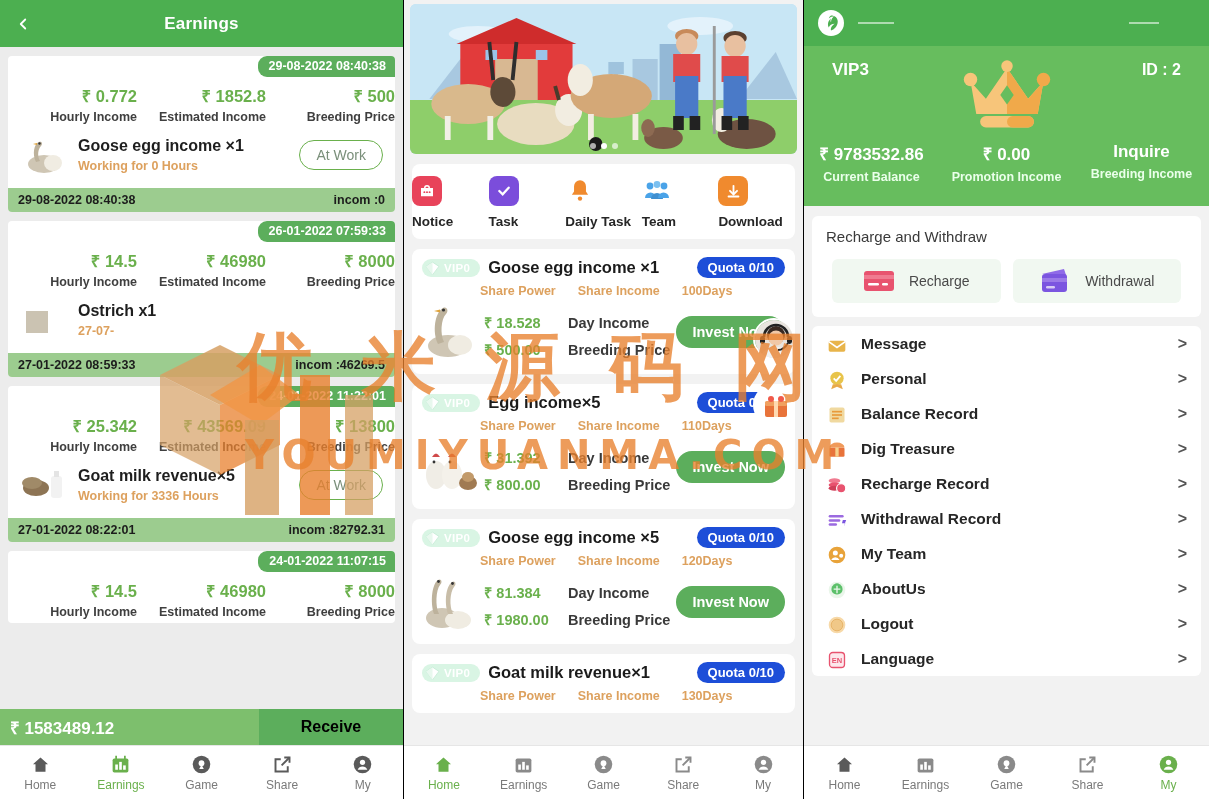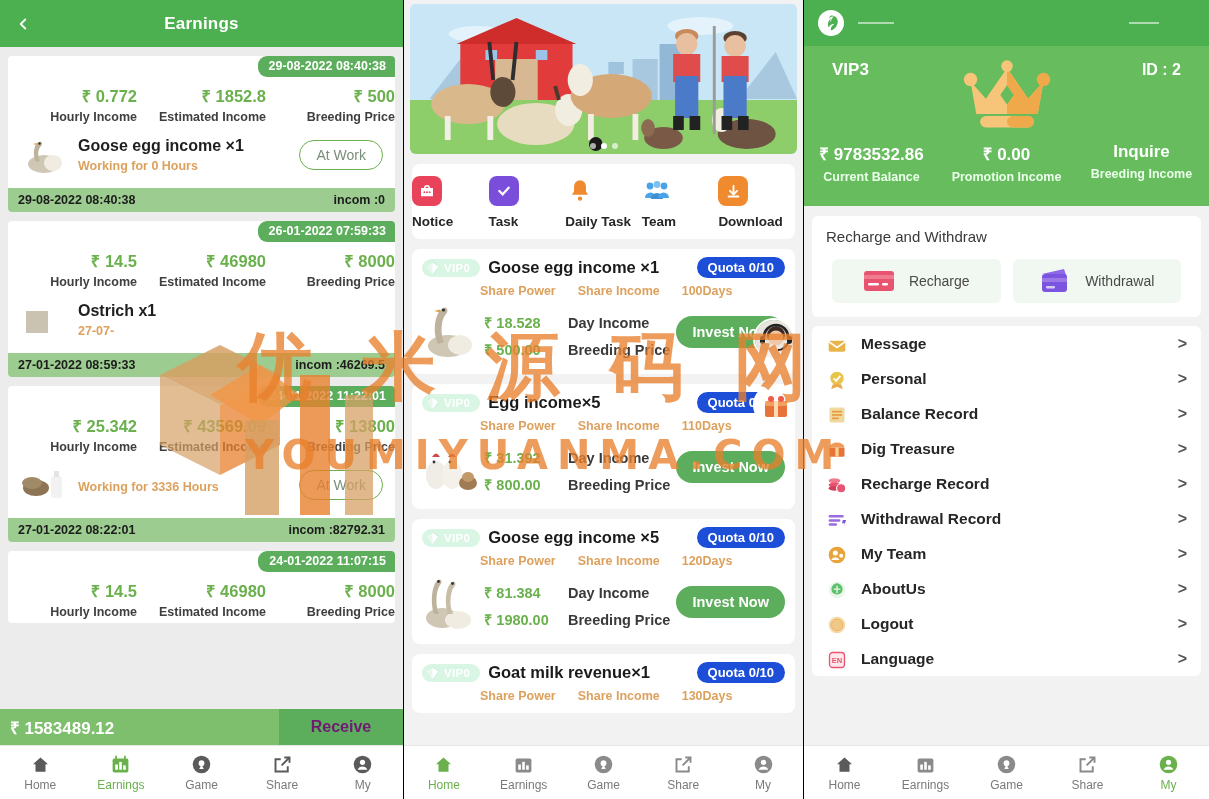--- a/index.html
+++ b/index.html
@@ -50,21 +50,21 @@
     padding:5px 10px; font-size:12.5px; font-weight:bold; color:#1c1c1c;
     border-radius:0 0 4px 4px;
   }
 
   .lp-total {
     position:absolute; left:0; right:0; bottom:54px; height:36px;
     background:#7dbf6d; display:flex; align-items:center;
   }
   .lp-total-amt { flex:1; padding-left:10px; color:#fff; font-size:17px; font-weight:bold; }
   .lp-total-btn {
-    width:124px; height:36px; background:#5cae5c; color:#701a75;
+    width:144px; height:36px; background:#5cae5c; color:#000000;
     display:flex; align-items:center; justify-content:center;
     font-size:16px; font-weight:bold;
   }
 
   
   .tabbar { position:absolute; left:0; right:0; bottom:0; height:54px;
             background:#fff; display:flex; align-items:center; border-top:1px solid #e6e6e6; }
   .tab { flex:1; display:flex; flex-direction:column; align-items:center; justify-content:center; gap:3px; }
   .tab .ticon { height:22px; display:flex; align-items:flex-end; }
   .tab .tlabel { font-size:12px; color:#7a7a7a; }
@@ -240,20 +240,21 @@
         <div class="ecard-row">
           <div class="ecard-thumb">
             <svg viewBox="0 0 50 42" width="50" height="42">
                 <ellipse cx="16" cy="24" rx="13" ry="8" fill="#8d7454"></ellipse>
                 <ellipse cx="12" cy="19" rx="10" ry="6" fill="#a08a68"></ellipse>
                 <rect x="31" y="12" width="11" height="22" rx="3" fill="#f2f2f2"></rect>
                 <rect x="34" y="7" width="5" height="6" fill="#e4e4e4"></rect>
               </svg>
           </div>
           <div class="ecard-info">
+            <div class="ecard-name">Goat milk revenue×5</div>
             <div class="ecard-sub">Working for 3336 Hours</div>
           </div>
           <div class="ecard-btn">At Work</div>
         </div>
         <div class="ecard-foot">
           <span>27-01-2022 08:22:01</span>
           <span>incom :82792.31</span>
         </div>
       </div>
 

